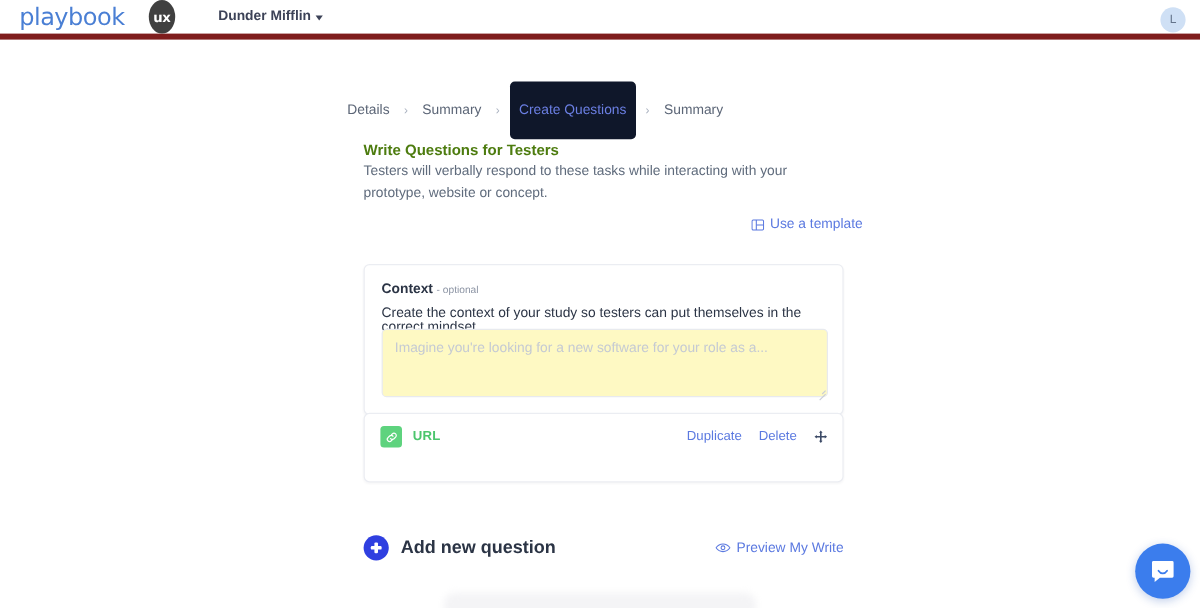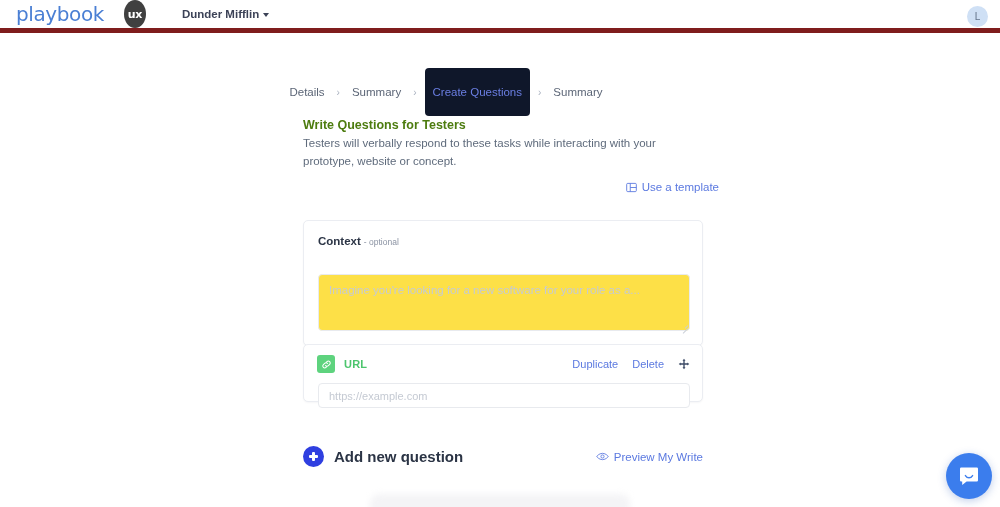--- a/index.html
+++ b/index.html
@@ -101,21 +101,21 @@
     font-size: 8.5px; font-weight: 400; color: #8b93a3; margin-left: 3px;
   }
   .ctx-prompt {
     position: absolute; top: 34px; left: 14px;
     font-size: 11.5px; color: #2b3445;
   }
   .ctx-textarea {
     position: absolute; top: 53px; left: 14px;
     width: 372px; height: 57px;
     border: 1px solid #e8eaee; border-radius: 4px;
-    background: #fde047; resize: none;
+    background: #fef9c3; resize: none;
     font-family: "Liberation Sans", sans-serif;
     font-size: 11.5px; color: #2b3445; padding: 9px 10px;
     outline: none;
   }
   .ctx-textarea::placeholder { color: #c5cad3; }
   .resize-grip {
     position: absolute; top: 101px; left: 376px;
     width: 8px; height: 8px; pointer-events: none;
   }
   .resize-grip span {
@@ -235,20 +235,21 @@
       <line x1="6.2" y1="2" x2="6.2" y2="14" stroke="#5b79e0" stroke-width="1.3"></line>
       <line x1="6.2" y1="8" x2="15" y2="8" stroke="#5b79e0" stroke-width="1.3"></line>
     </svg>
     <span>Use a template</span>
   </div>
 
   <div class="card card-context">
     <div class="ctx-label">
       <span>Context</span><span class="ctx-optional">- optional</span>
     </div>
+    <div class="ctx-prompt">Create the context of your study so testers can put themselves in the correct mindset</div>
     <textarea class="ctx-textarea" placeholder="Imagine you're looking for a new software for your role as a..." style=""></textarea>
     <div class="resize-grip">
       <span></span>
         <span></span>
     </div>
   </div>
 
   <div class="card card-url">
     <div class="url-head">
       <div class="url-badge">
@@ -262,21 +263,20 @@
         <span class="url-action">Duplicate</span>
         <span class="url-action">Delete</span>
         <span class="drag-handle">
           <svg width="12" height="12" viewBox="0 0 16 16">
             <path d="M8 1 L10 3.6 H6 Z M8 15 L10 12.4 H6 Z M1 8 L3.6 6 V10 Z M15 8 L12.4 6 V10 Z
                      M7.1 3.6 h1.8 v8.8 h-1.8 Z M3.6 7.1 h8.8 v1.8 h-8.8 Z" fill="#3c4a66"></path>
           </svg>
         </span>
       </div>
     </div>
-    <input class="url-input" type="text" placeholder="https://example.com" style="">
   </div>
 
   <div class="footer-row">
     <div class="add-btn">
       <span class="add-circle"></span>
       <span class="add-label">Add new question</span>
     </div>
     <div class="preview-link">
       <svg width="13" height="11" viewBox="0 0 18 12">
         <path d="M1 6s3-4.4 8-4.4S17 6 17 6s-3 4.4-8 4.4S1 6 1 6z" fill="none" stroke="#5b79e0" stroke-width="1.2"></path>

